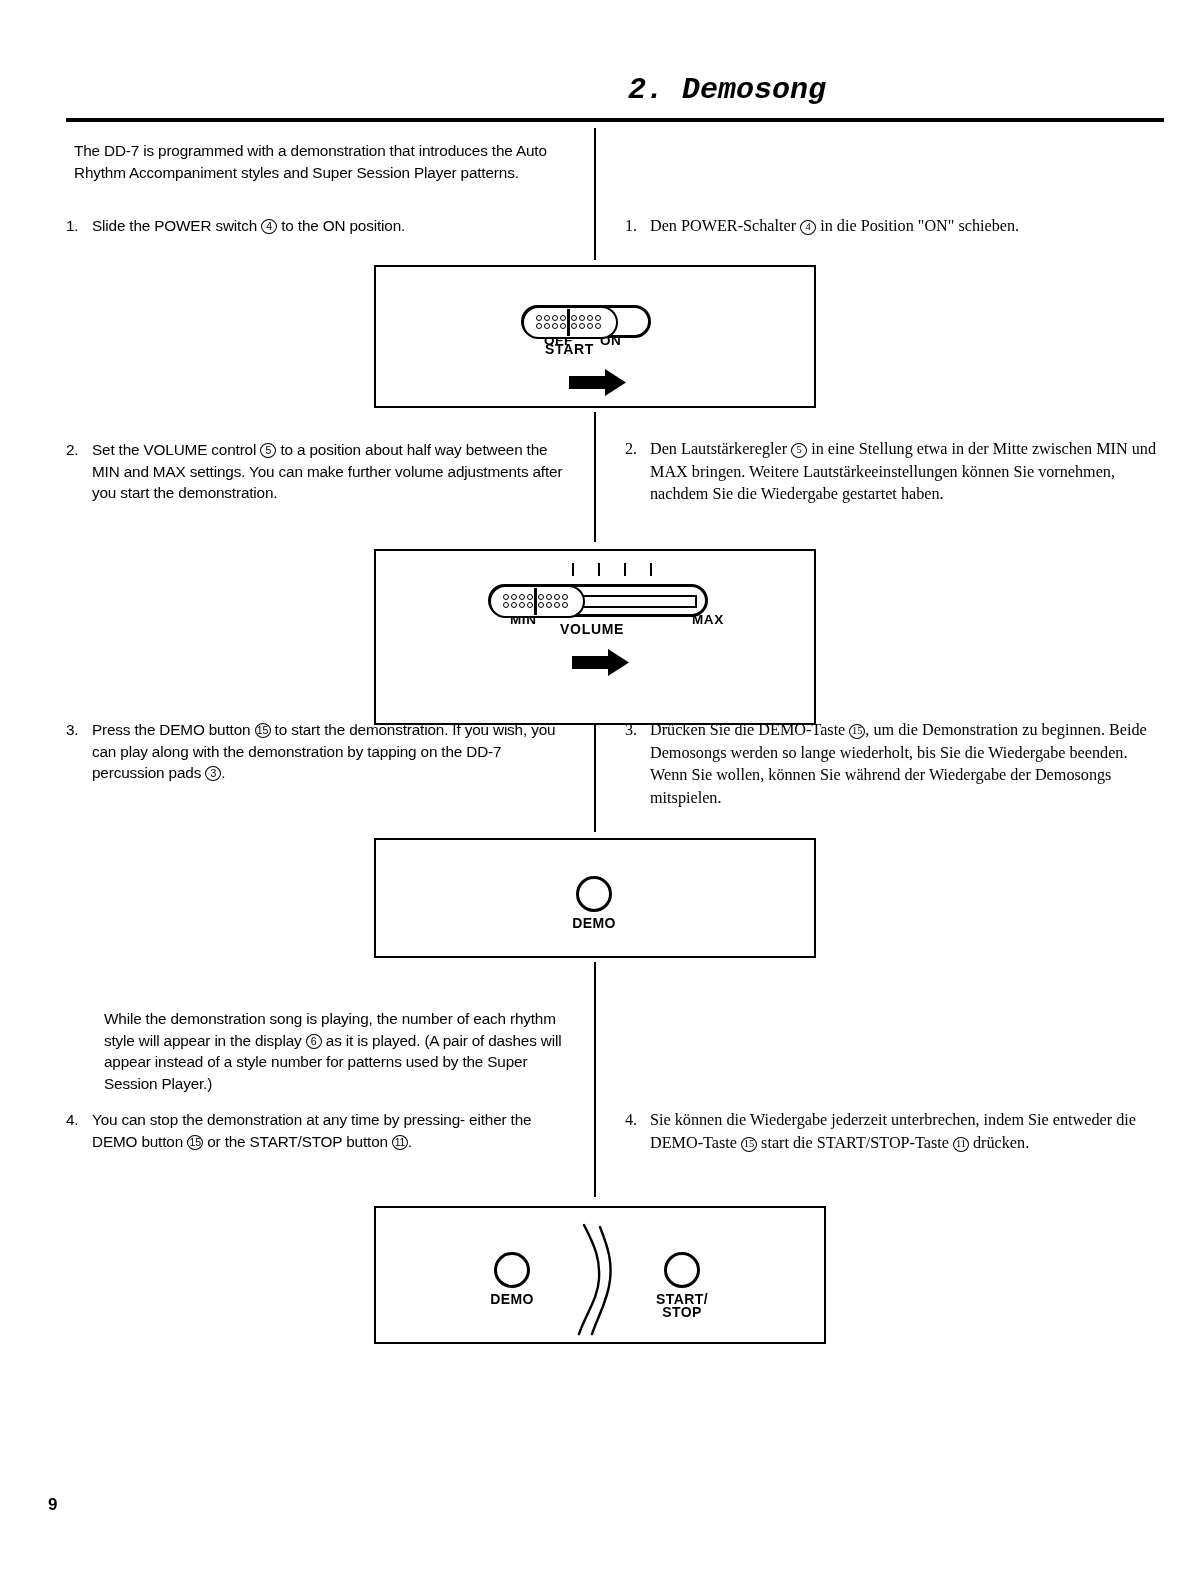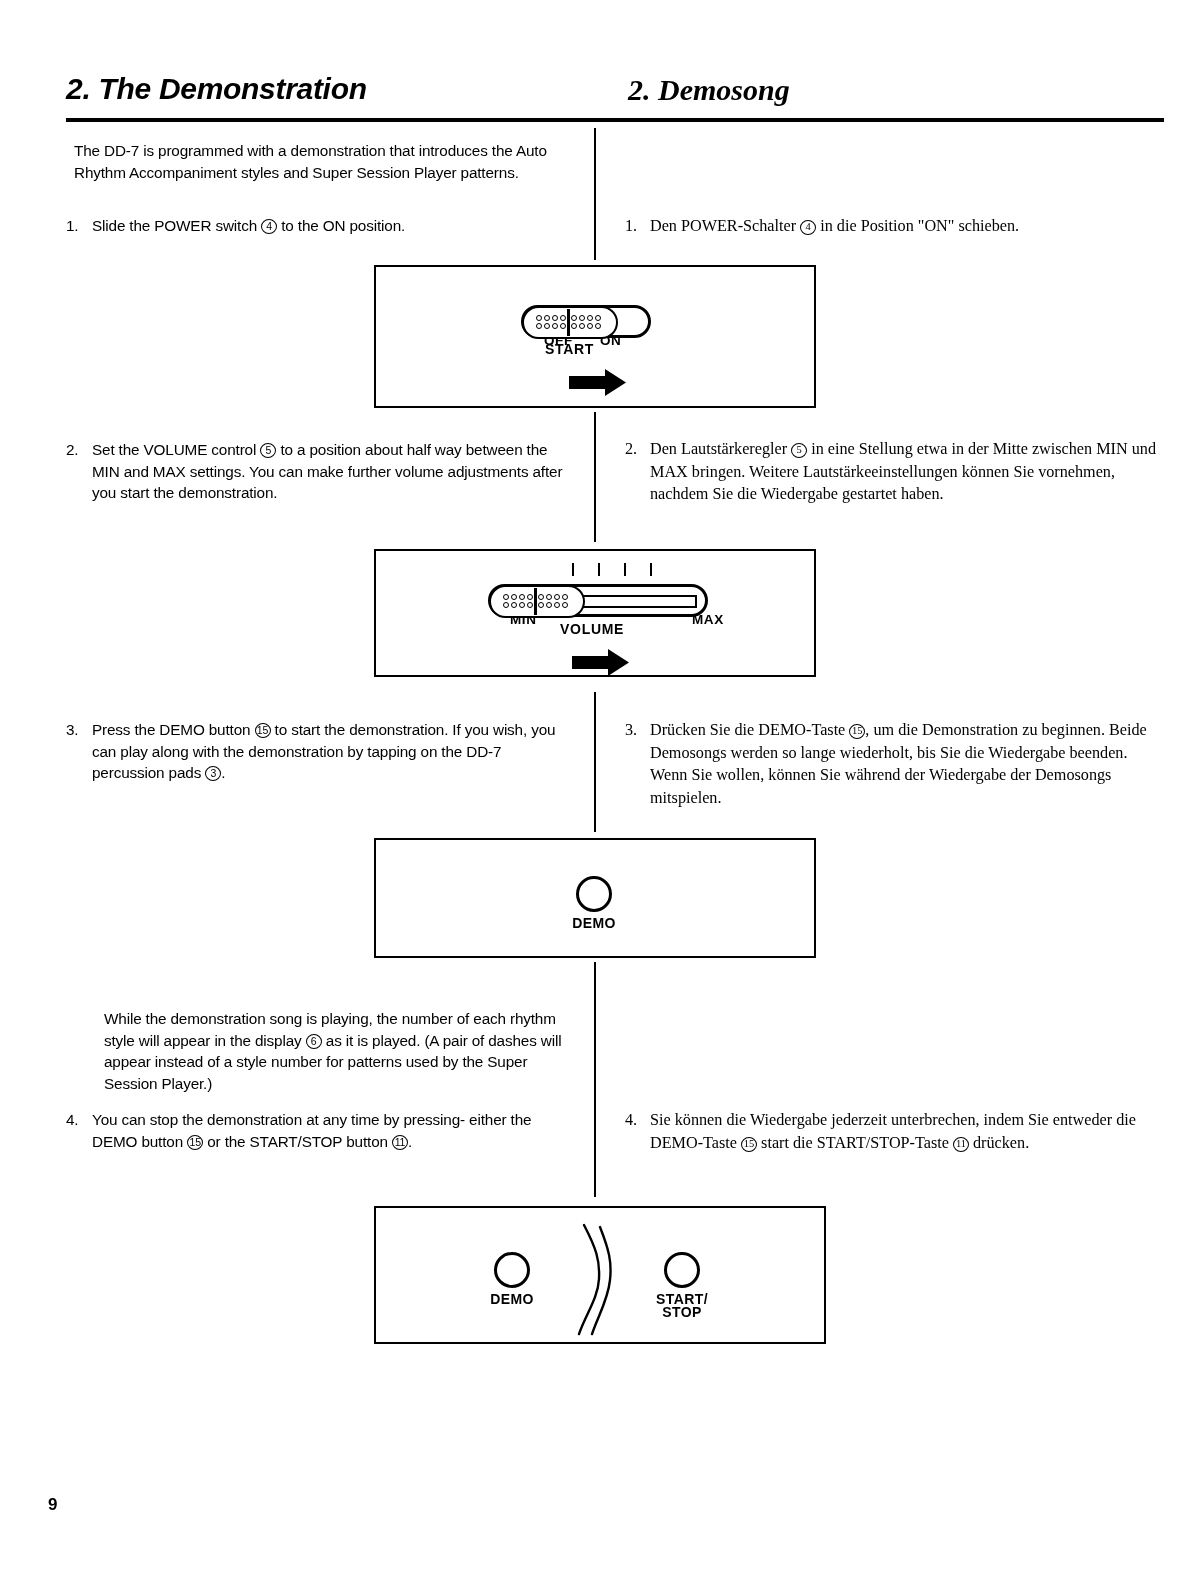--- a/index.html
+++ b/index.html
@@ -39,21 +39,21 @@
     font-style: italic;
     font-weight: bold;
     font-size: 30px;
     letter-spacing: -0.3px;
     white-space: nowrap;
   }
   .title-de {
     position: absolute;
     left: 562px;
     top: 1px;
-    font-family: Liberation Serif, serif;
+    font-family: Liberation Mono, monospace;
     font-style: italic;
     font-weight: bold;
     font-size: 30px;
     white-space: nowrap;
   }
   .header-rule {
     position: absolute;
     left: 66px;
     top: 118px;
     width: 1098px;
@@ -232,21 +232,20 @@
   }
 
   .squiggle { position: absolute; }
 </style>
 </head>
 <body>
 
 <div class="page">
 
   <div class="headings">
-    <div class="title-en">2. The Demonstration</div>
     <div class="title-de">2. Demosong</div>
   </div>
   <div class="header-rule"></div>
 
   <div class="divider" style="top:128px;height:132px;"></div>
   <div class="divider" style="top:412px;height:130px;"></div>
   <div class="divider" style="top:692px;height:140px;"></div>
   <div class="divider" style="top:962px;height:235px;"></div>
 
   <div class="col-en" style="top:132px;">
@@ -370,21 +369,21 @@
 
     <div class="figlabel" style="left:169px;top:74px;">START</div>
 
     <div class="arrow" style="left:193px;top:102px;">
       <svg width="58" height="28" viewBox="0 0 58 28">
         <path d="M0,7 L36,7 L36,0 L57,13.5 L36,27 L36,20 L0,20 Z" fill="#000"></path>
       </svg>
     </div>
   </div>
 
-  <div class="figbox" style="left:374px;top:549px;width:442px;height:128px;">
+  <div class="figbox" style="left:374px;top:549px;width:442px;height:176px;">
     <div class="ticklabel" style="left:134px;top:13px;">MIN</div>
     <div class="tick" style="left:196px;top:12px;"></div>
     <div class="tick" style="left:222px;top:12px;"></div>
     <div class="tick" style="left:248px;top:12px;"></div>
     <div class="tick" style="left:274px;top:12px;"></div>
     <div class="ticklabel" style="left:288px;top:13px;padding-left:28px;">MAX</div>
 
     <div class="capsule" style="left:112px;top:33px;width:220px;height:33px;">
       <div class="groove" style="left:88px;top:8px;width:118px;height:13px;"></div>
       <div class="knob" style="left:-2px;top:-2px;width:96px;height:33px;">

